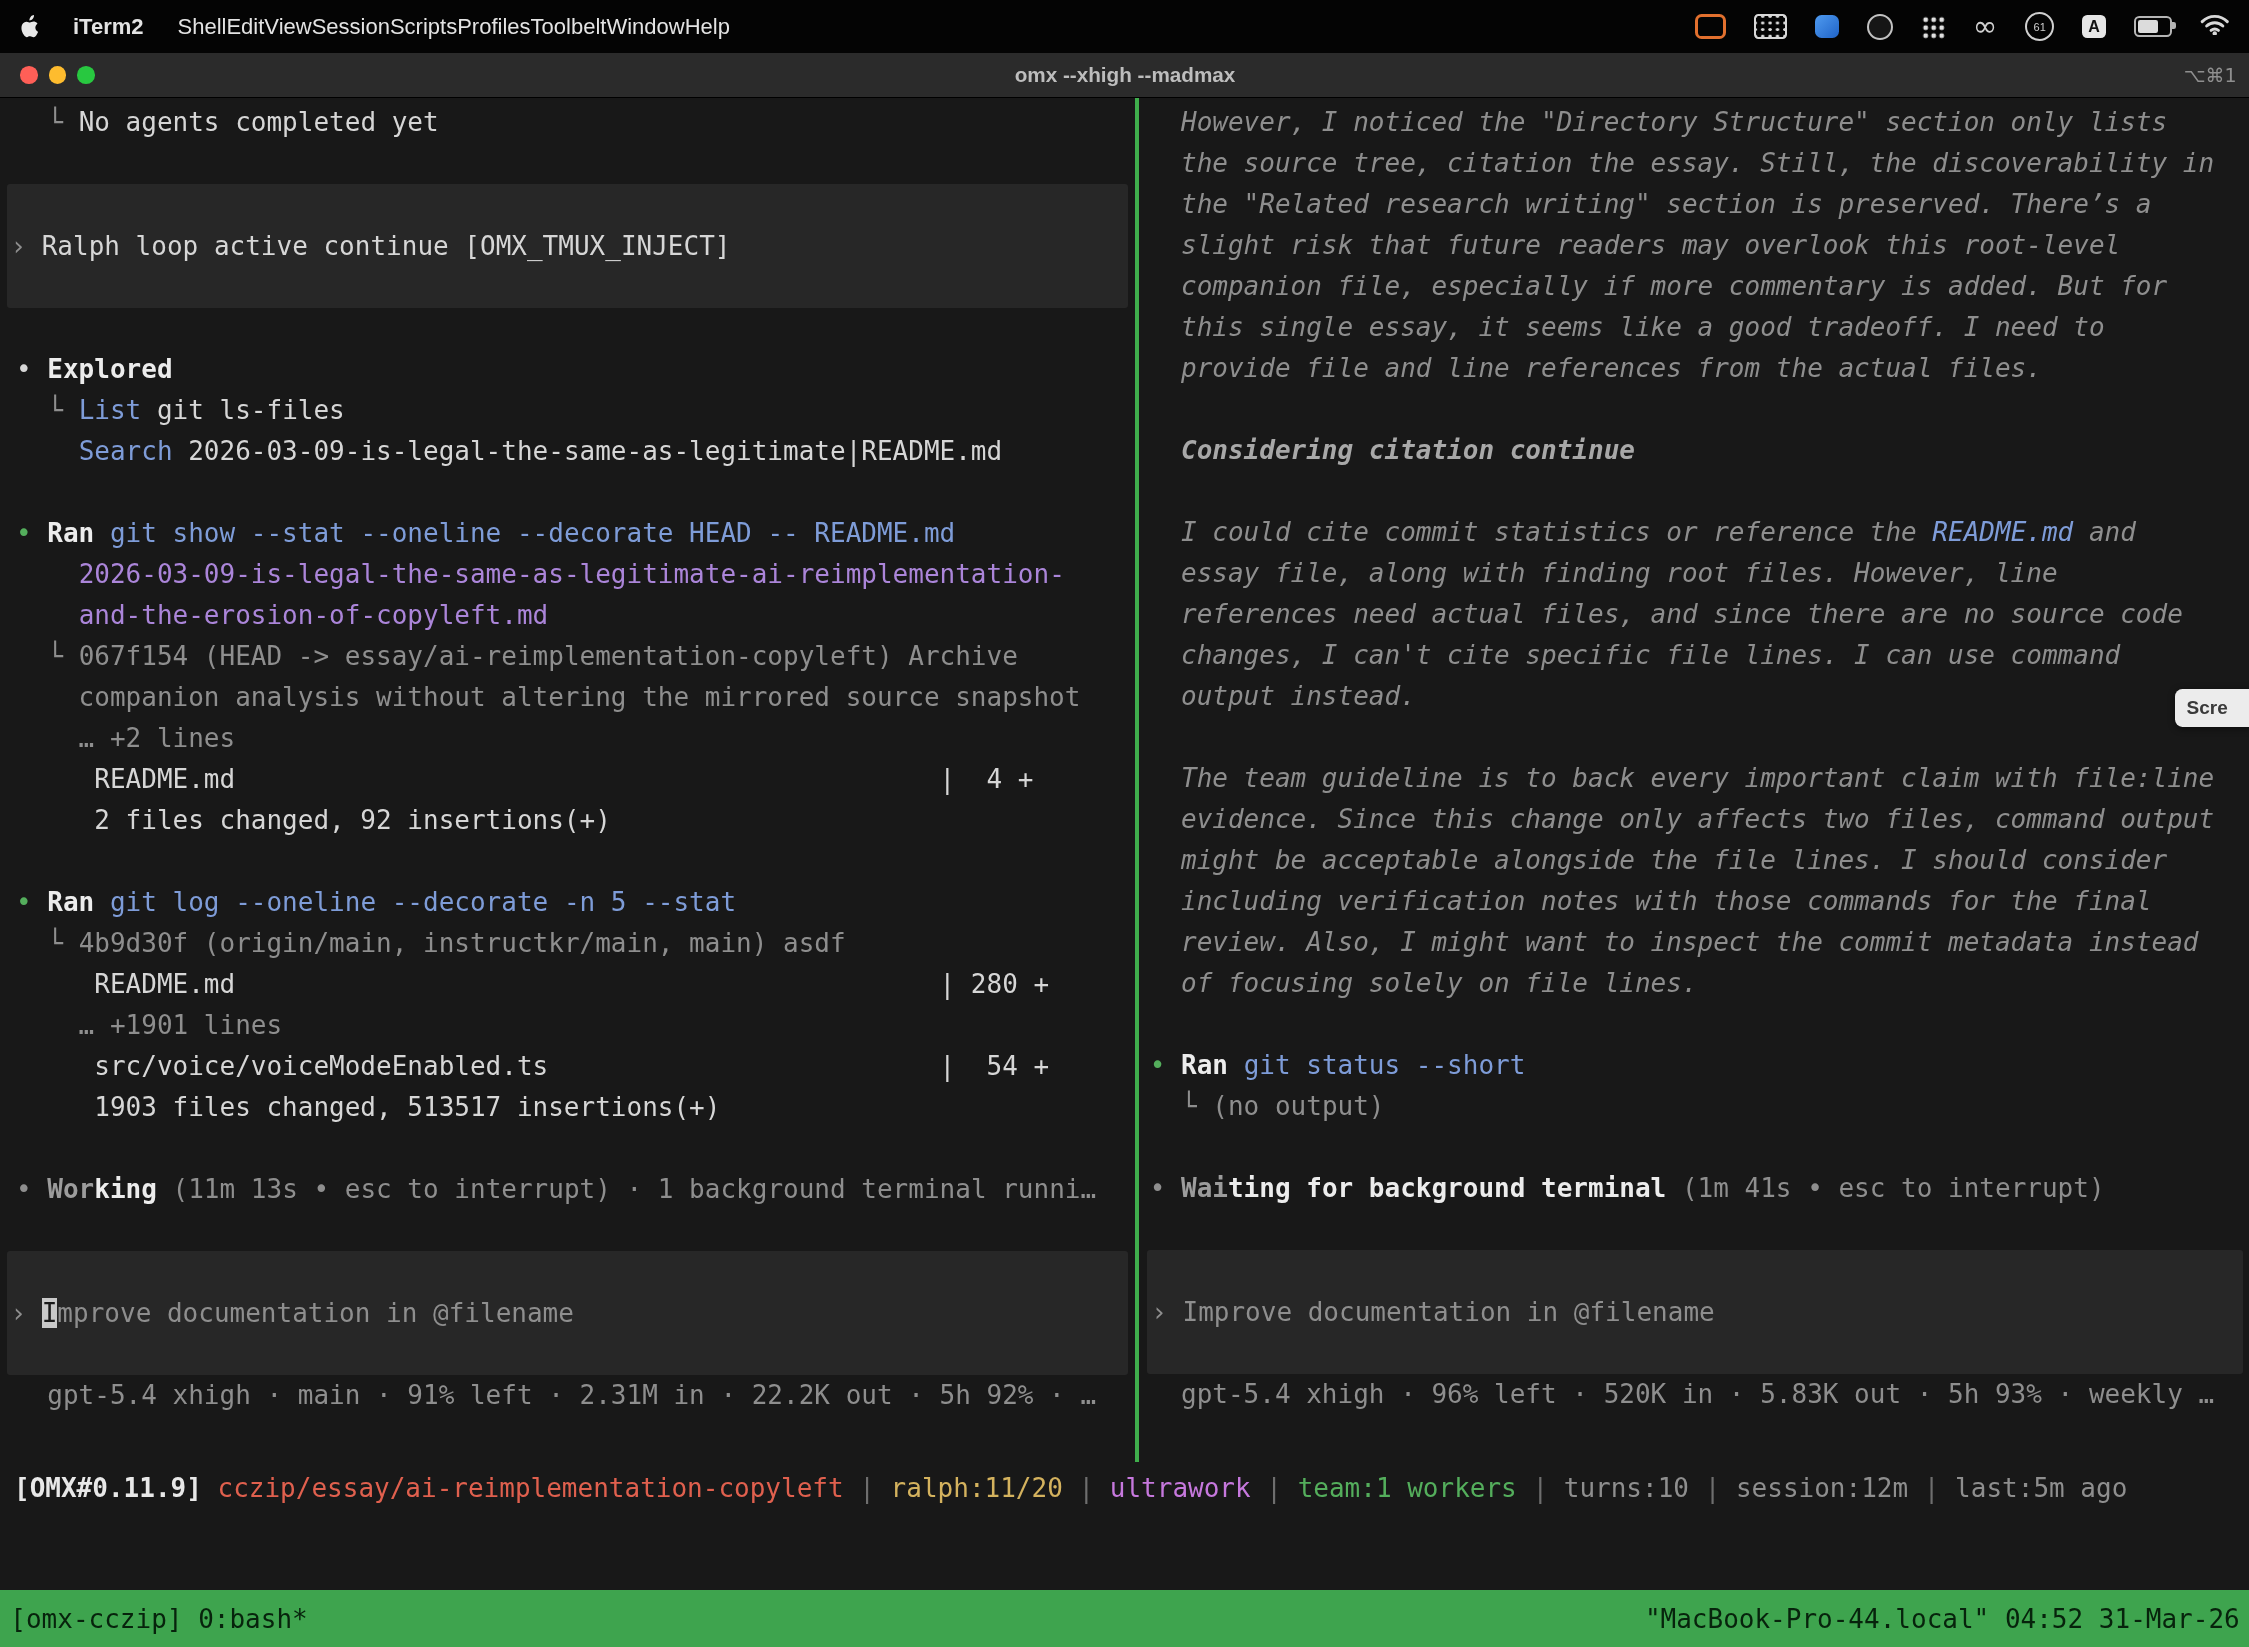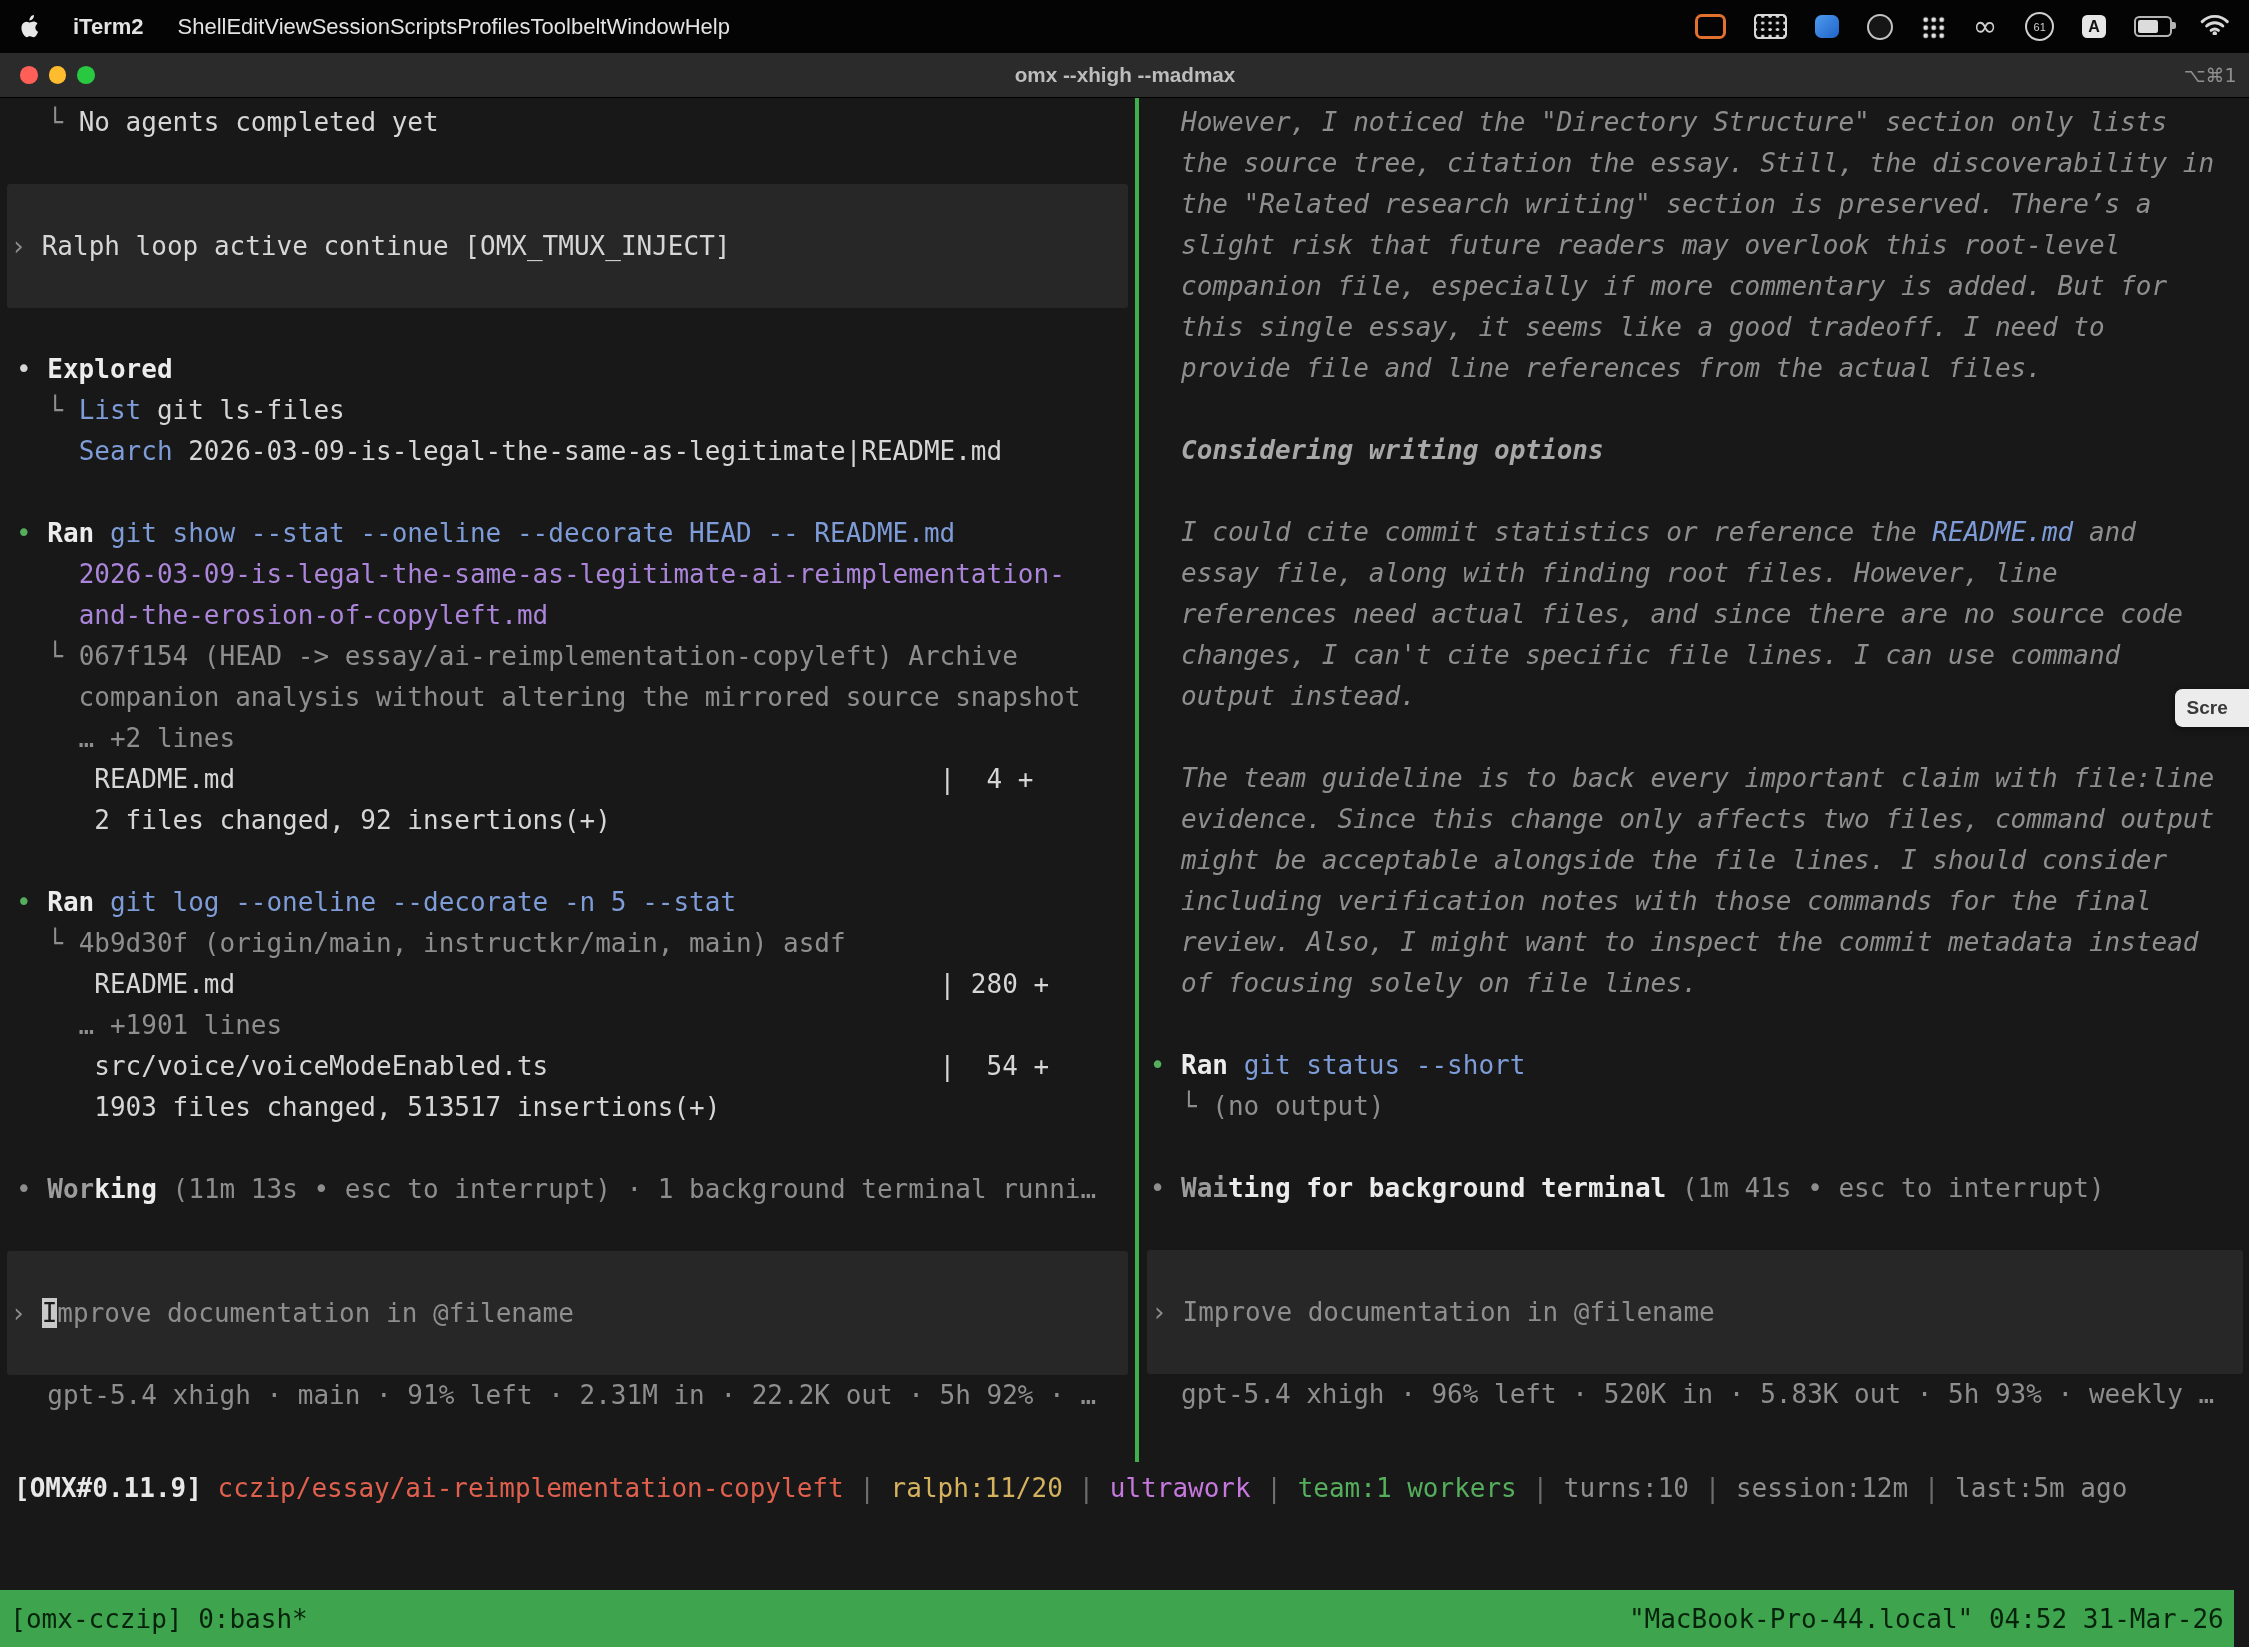--- a/index.html
+++ b/index.html
@@ -50,21 +50,21 @@
   .fg{color:#d6d6d6;} .dim{color:#8e8e8e;}
   .bfg{color:#ececec;font-weight:700;} .bdim{color:#9c9c9c;font-weight:700;}
   .blue{color:#7e9cd8;} .purple{color:#ab85d9;} .grn{color:#54ae5c;}
   .it{font-style:italic;}
   .hdg{color:#a8a8a8;font-weight:700;font-style:italic;}
   .cur{background:#c9c9c9;color:#1a1a1a;}
   .red{color:#e0604e;} .yel{color:#d4b25e;} .mag{color:#c678dd;} .sep{color:#6e6e6e;}
   .wht{color:#e8e8e8;font-weight:700;}
   
   .omx-status{height:71px;padding:5.9px 0 0 14px;font-size:26px;line-height:41px;white-space:pre;}
-  .tmux-bar{position:absolute;left:0;right:16px;bottom:0;height:58px;background:#3ea44e;color:#07230c;
+  .tmux-bar{position:absolute;left:0;right:0;bottom:0;height:58px;background:#3ea44e;color:#07230c;
             display:flex;align-items:center;justify-content:space-between;padding:0 10.3px;font-size:26px;white-space:pre;}
   
   .float-overlay{position:absolute;right:0;top:689px;height:38px;min-width:59px;background:#ececec;color:#3a3a3a;
                  border-radius:7.4px 0 0 7.4px;display:flex;align-items:center;padding:0 4.4px 0 11.8px;
                  font-family:"Liberation Sans",sans-serif;font-size:19px;font-weight:600;
                  box-shadow:0 1.5px 7.4px rgba(0,0,0,.45);overflow:hidden;}
 </style>
 </head>
 <body>
 
@@ -161,21 +161,21 @@
     <div class="divider"></div>
     <div class="pane right" id="pane-right">
         <div class="row"><span class="dim it">  However, I noticed the "Directory Structure" section only lists</span></div>
         <div class="row"><span class="dim it">  the source tree, citation the essay. Still, the discoverability in</span></div>
         <div class="row"><span class="dim it">  the "Related research writing" section is preserved. There’s a</span></div>
         <div class="row"><span class="dim it">  slight risk that future readers may overlook this root-level</span></div>
         <div class="row"><span class="dim it">  companion file, especially if more commentary is added. But for</span></div>
         <div class="row"><span class="dim it">  this single essay, it seems like a good tradeoff. I need to</span></div>
         <div class="row"><span class="dim it">  provide file and line references from the actual files.</span></div>
         <div class="row"></div>
-        <div class="row"><span class="hdg">  Considering writing options</span></div>
+        <div class="row"><span class="hdg">  Considering citation continue</span></div>
         <div class="row"></div>
         <div class="row"><span class="dim it">  I could cite commit statistics or reference the </span><span class="blue it">README.md</span><span class="dim it"> and</span></div>
         <div class="row"><span class="dim it">  essay file, along with finding root files. However, line</span></div>
         <div class="row"><span class="dim it">  references need actual files, and since there are no source code</span></div>
         <div class="row"><span class="dim it">  changes, I can't cite specific file lines. I can use command</span></div>
         <div class="row"><span class="dim it">  output instead.</span></div>
         <div class="row"></div>
         <div class="row"><span class="dim it">  The team guideline is to back every important claim with file:line</span></div>
         <div class="row"><span class="dim it">  evidence. Since this change only affects two files, command output</span></div>
         <div class="row"><span class="dim it">  might be acceptable alongside the file lines. I should consider</span></div>

